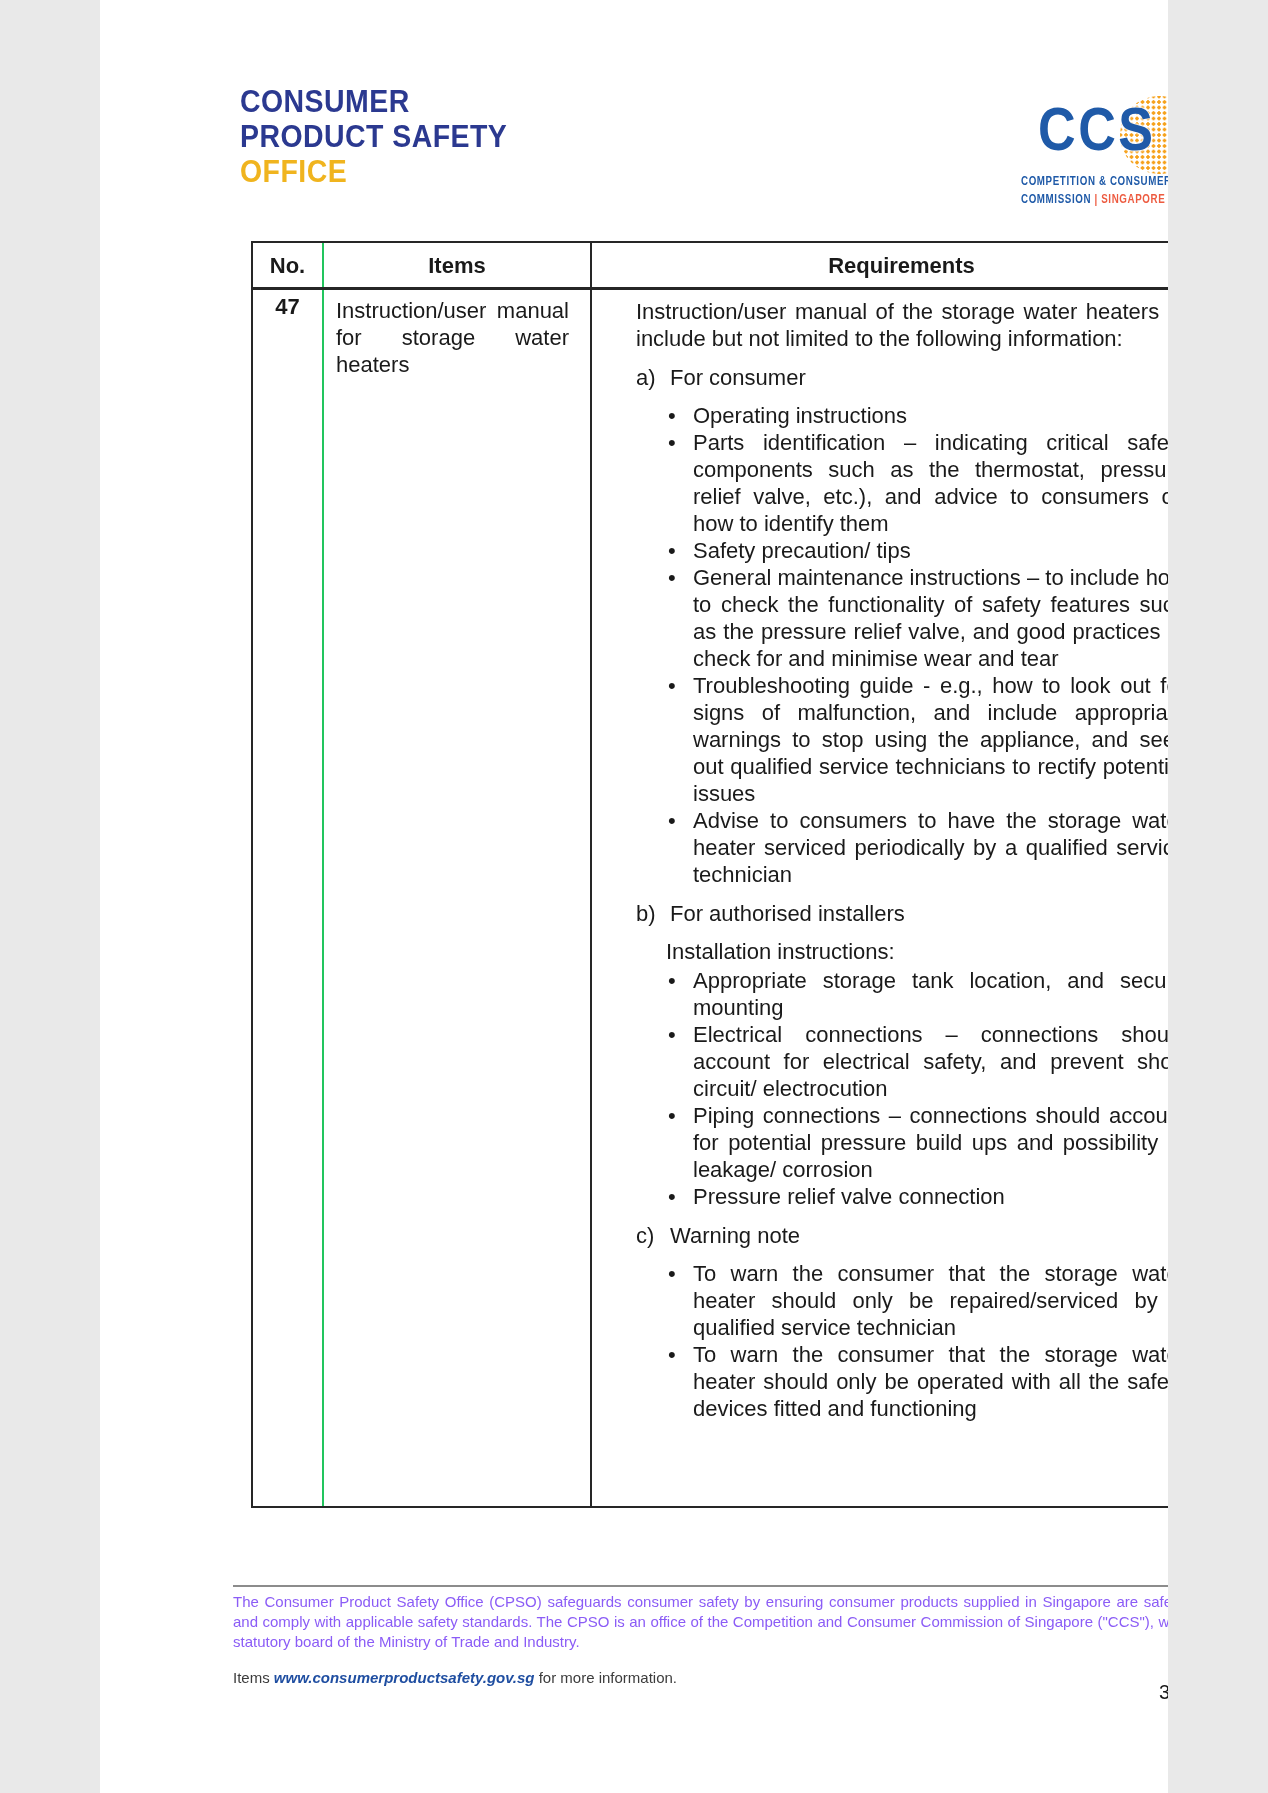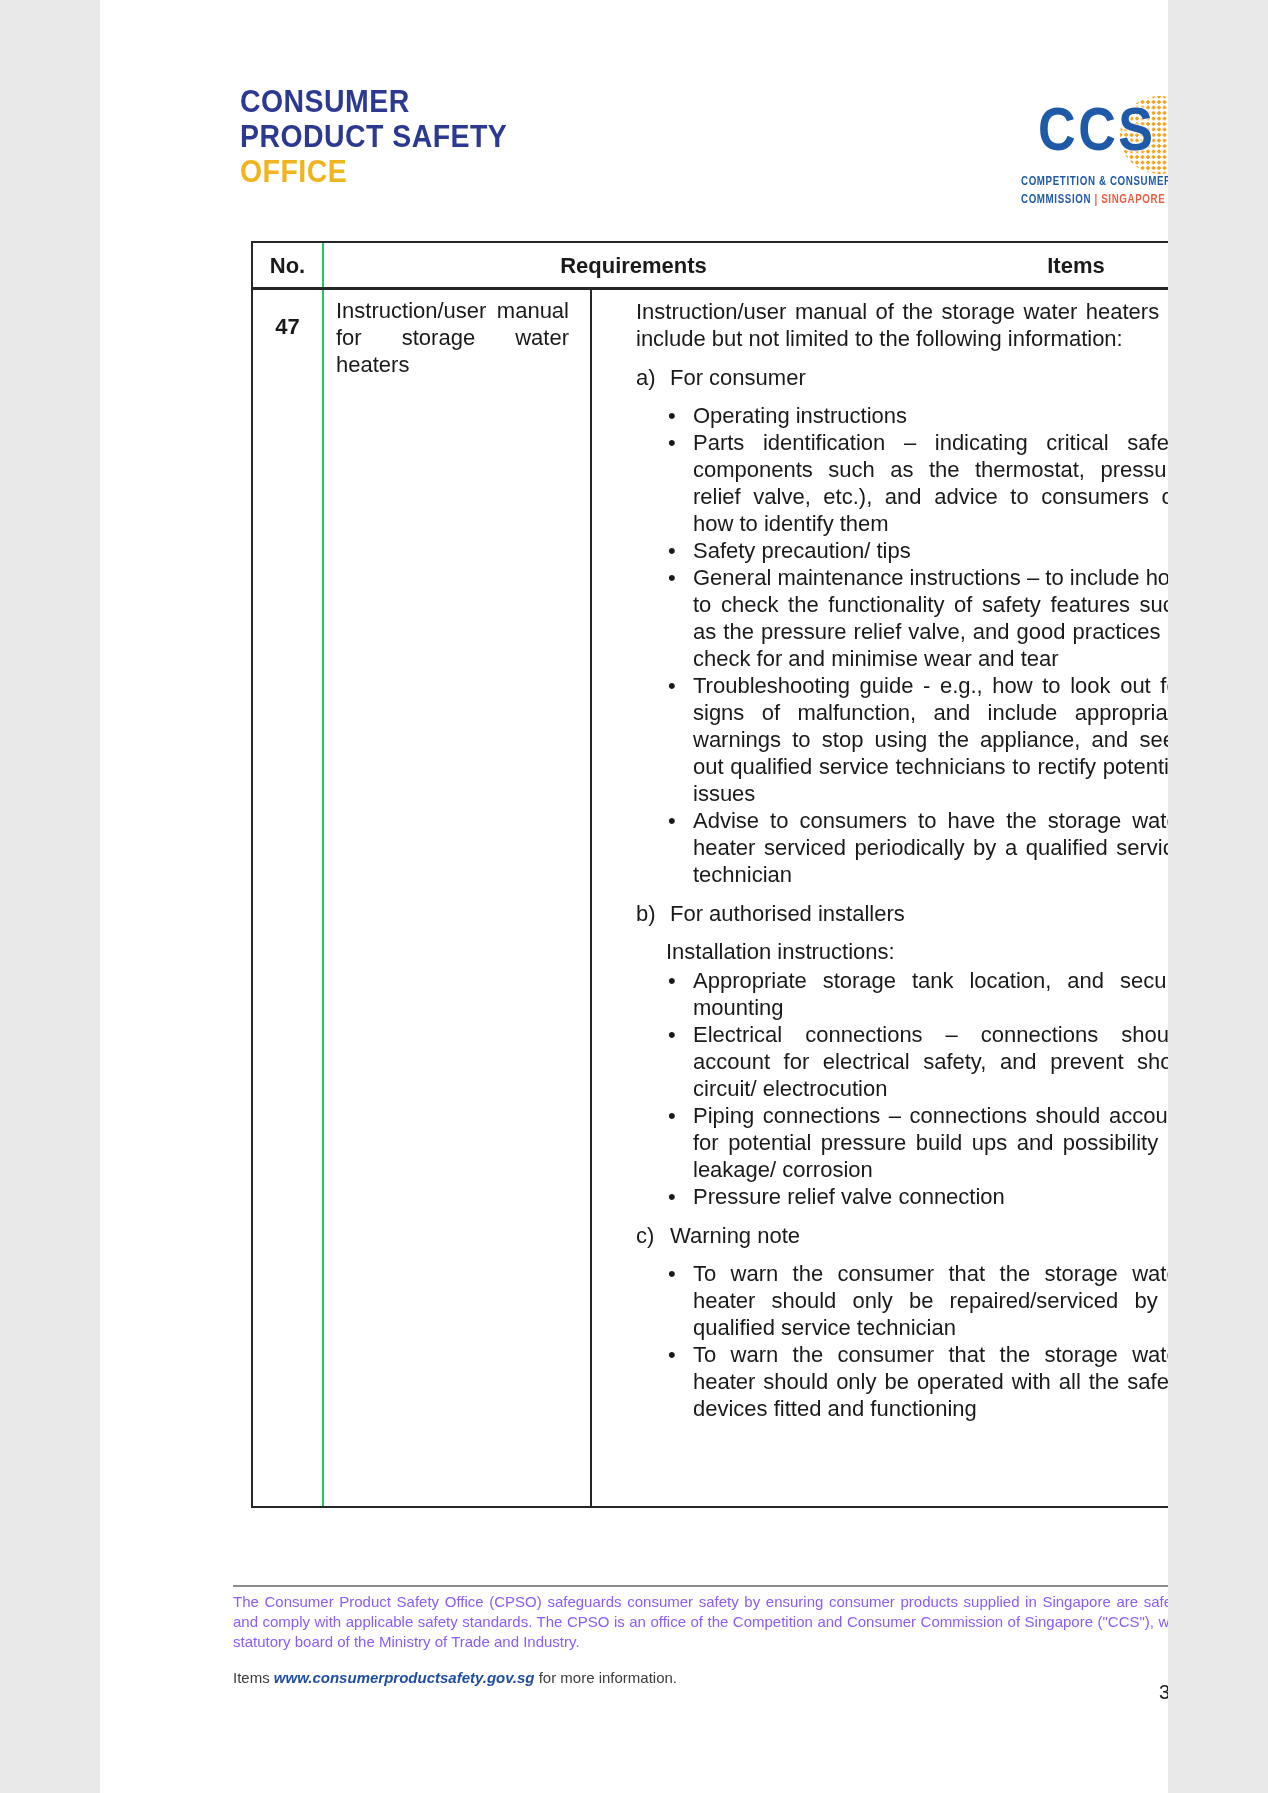--- a/index.html
+++ b/index.html
@@ -36,21 +36,21 @@
     position:absolute;left:151px;top:241px;width:962px;height:1267px;
     border:2px solid #262626;display:flex;flex-direction:column;box-sizing:border-box;
   }
   .thead{display:flex;border-bottom:3px solid #262626;height:47px;box-sizing:border-box;flex-shrink:0;}
   .tbody{display:flex;flex:1;min-height:0;}
   .col-no{width:71px;border-right:2px solid #22c55e;box-sizing:border-box;flex-shrink:0;}
   .col-items{width:268px;border-right:2px solid #262626;box-sizing:border-box;flex-shrink:0;}
   .col-req{flex:1;box-sizing:border-box;}
   .th{font-weight:bold;font-size:22px;line-height:27px;text-align:center;padding-top:9px;}
   .td{font-size:22px;line-height:27px;}
-  .td.col-no{text-align:center;font-weight:bold;padding-top:23px;}
+  .td.col-no{text-align:center;font-weight:bold;padding-top:3px;}
   .td.col-items{padding:7px 21px 0 12px;text-align:justify;}
   .td.col-req{padding:8px 25px 0 8px;margin-left:36px;}
   
   .intro{margin:0 0 6px 0;text-align:justify;}
   .sec-head{margin:12px 0 11px 0;display:flex;}
   .sec-label{width:34px;flex-shrink:0;}
   .subhead{margin:0 0 2px 0;padding-left:30px;}
   ul.bullets{list-style:none;margin:0;padding:0 0 0 32px;}
   ul.bullets li{display:flex;}
   ul.bullets .m{width:25px;flex-shrink:0;}
@@ -79,22 +79,22 @@
   <div class="ccs-logo">
     <div class="ccs-ball"></div>
     <div class="ccs-acr">CCS</div>
     <div class="ccs-tag1">COMPETITION &amp; CONSUMER</div>
     <div class="ccs-tag2"><span>COMMISSION</span>&nbsp;<span class="pipe">|</span>&nbsp;<span class="sg">SINGAPORE</span></div>
   </div>
 
   <div class="rtable">
     <div class="thead">
       <div class="th col-no">No.</div>
+      <div class="th col-items">Items</div>
       <div class="th col-req">Requirements</div>
-      <div class="th col-items">Items</div>
     </div>
     <div class="tbody">
       <div class="td col-no">47</div>
       <div class="td col-items">Instruction/user manual for storage water heaters</div>
       <div class="td col-req">
 
         <p class="intro">Instruction/user manual of the storage water heaters to include but not limited to the following information:</p>
 
         <div class="sec-head">
           <span class="sec-label">a)</span>

